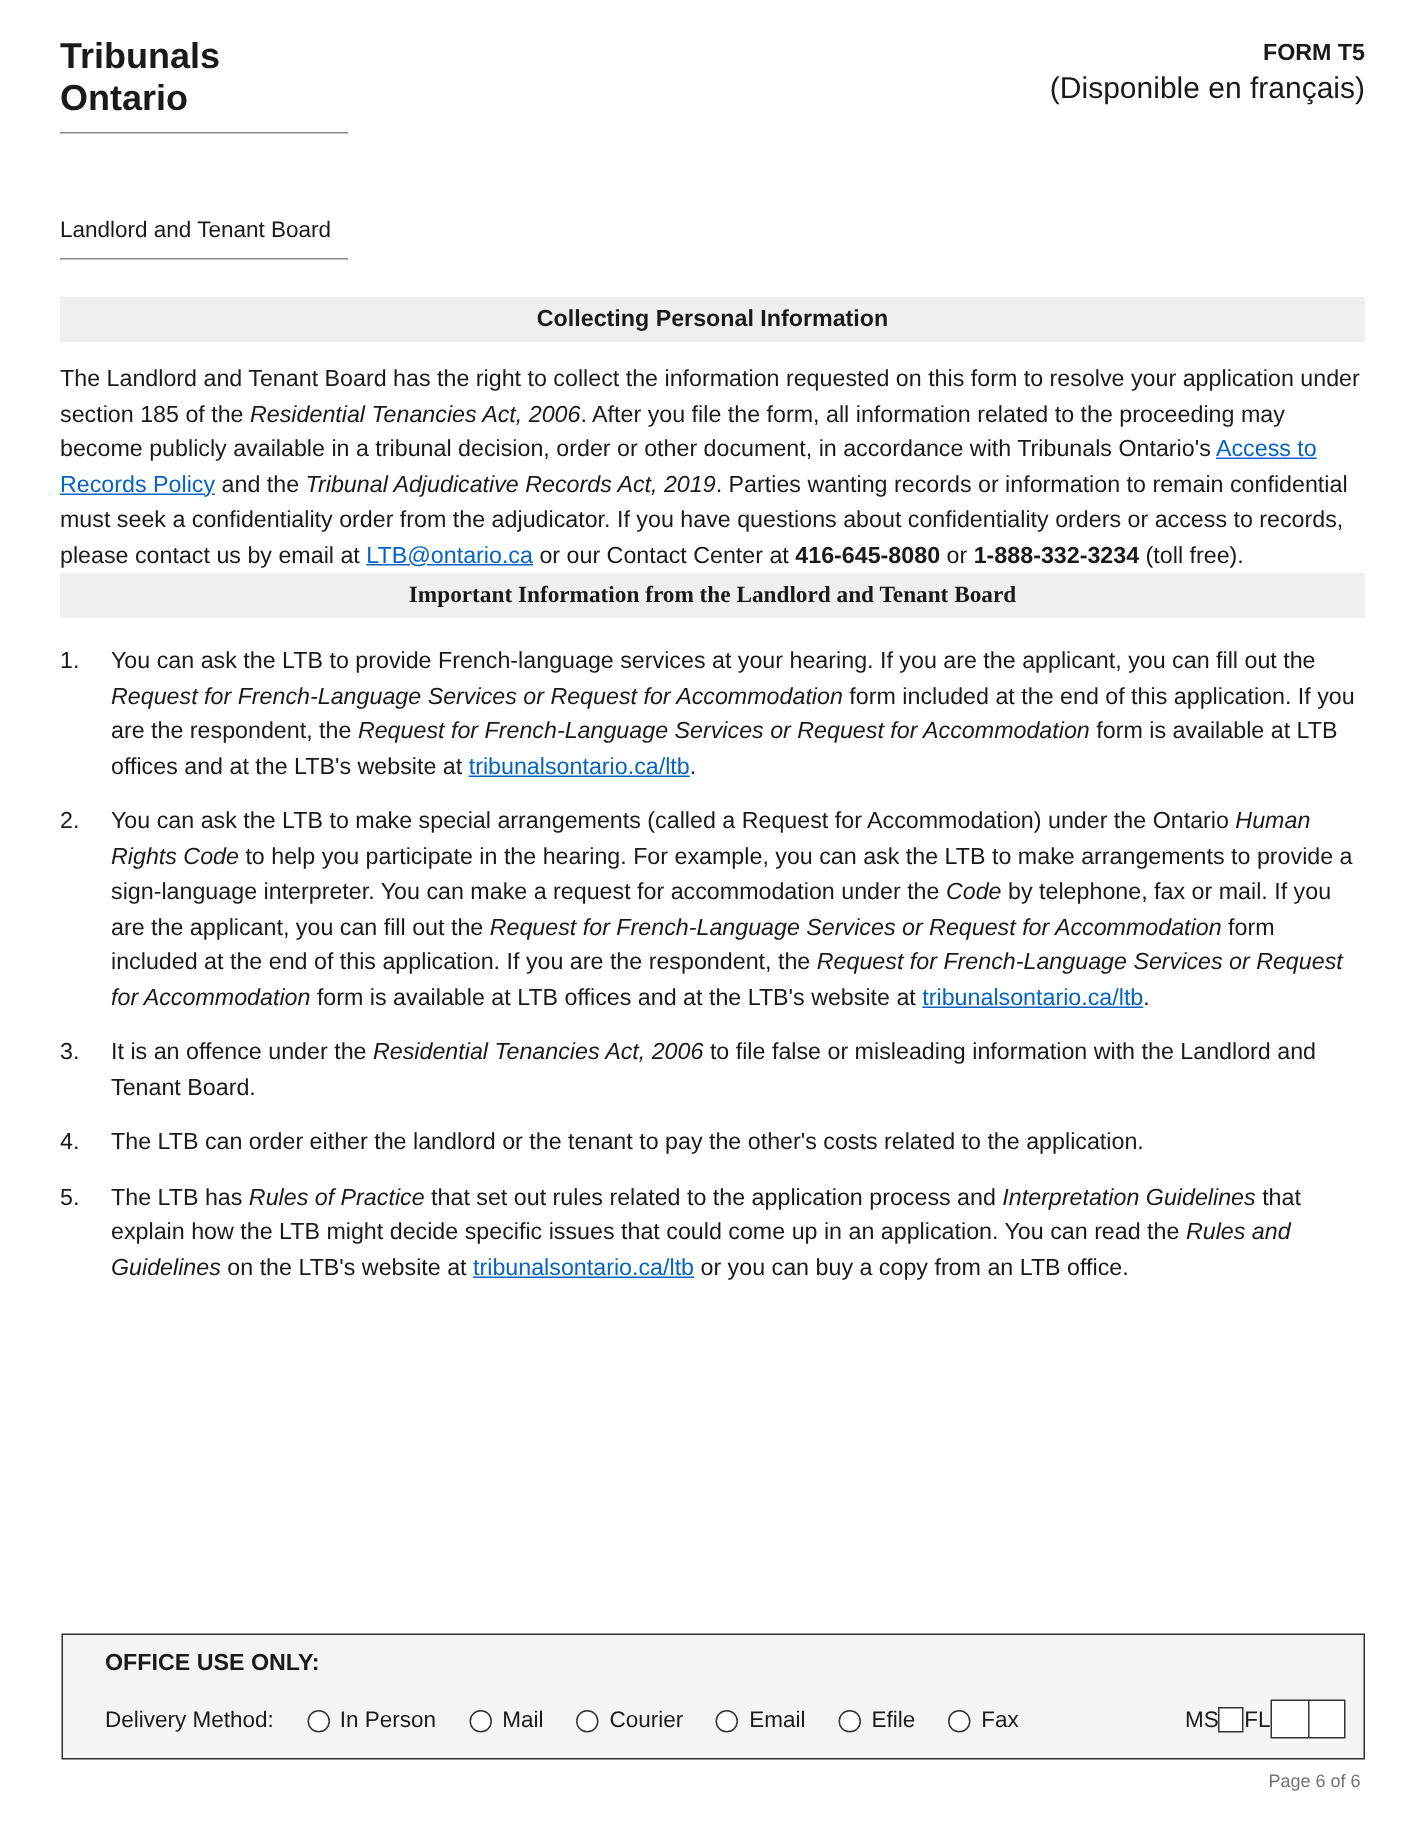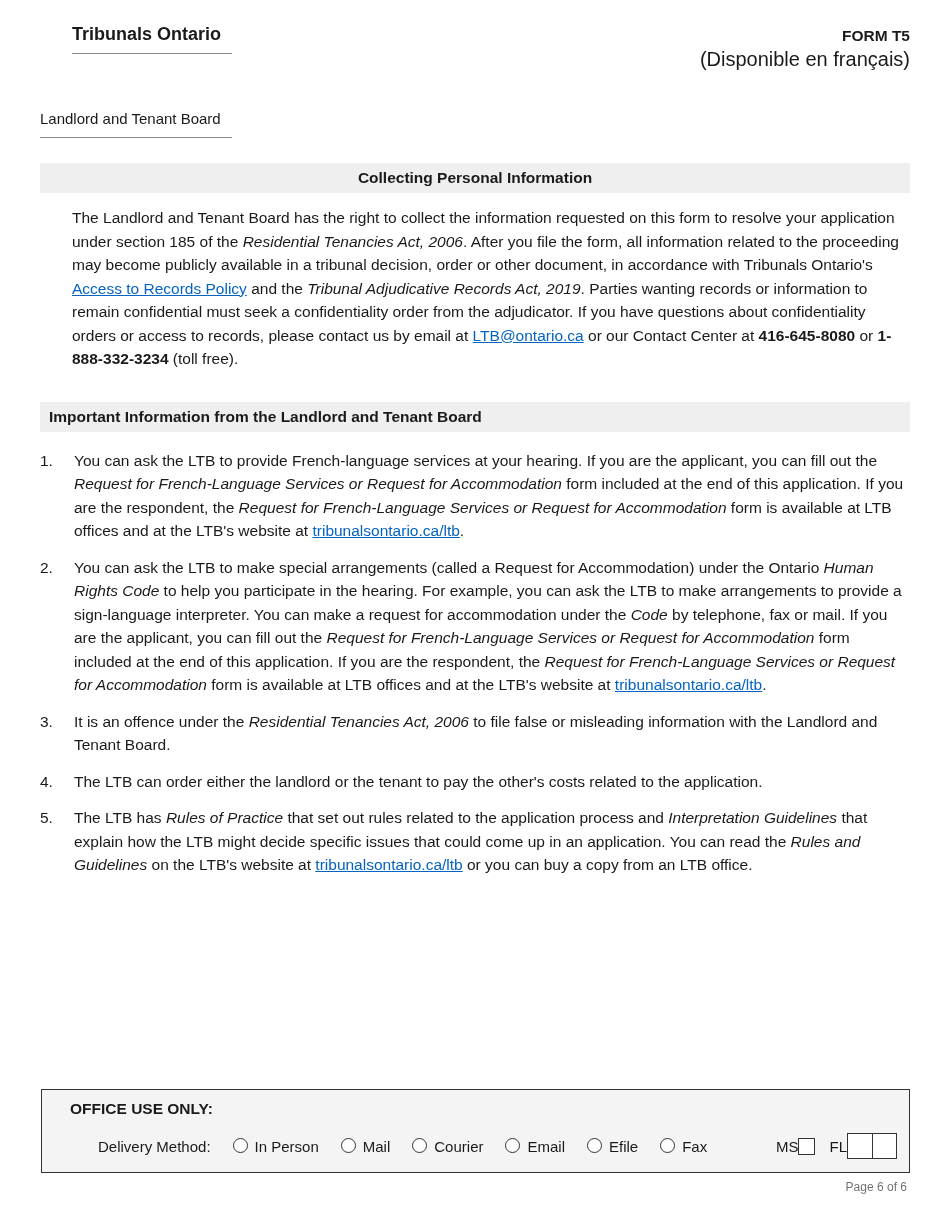--- a/index.html
+++ b/index.html
@@ -10,70 +10,69 @@
     color:#1a1a1a; overflow:hidden;
   }
   .page { position:relative; width:950px; height:1230px; padding:14px 40px 0 40px; }
 
   
   .header { display:flex; justify-content:space-between; align-items:flex-start; }
   .brand { display:flex; gap:18px; align-items:flex-start; }
   .logo-wrap { width:64px; flex:none; }
   .brand-text { width:192px; padding-top:10px; }
   .brand-org {
-    font-size:18px; font-weight:bold; padding-bottom:8px;
+    font-size:24px; font-weight:bold; padding-bottom:8px;
     border-bottom:1.5px solid #8a8a8a;
-    margin-left:32px;
   }
   .brand-board {
     font-size:15px; padding-top:8px; padding-bottom:10px;
     border-bottom:1.5px solid #8a8a8a;
     margin-top:48px;
   }
   .form-id { text-align:right; padding-top:12px; font-size:15.5px; line-height:1.3; }
   .form-title, .form-number { font-weight:bold; }
   .form-subtitle { font-size:20px; }
 
   
   .section-bar {
     background:var(--section_bar_bg,#efefef);
     font-weight:bold; font-size:15.5px; padding:6px 9px;
   }
   .bar-collecting { margin-top:25px; text-align:center; }
-  .bar-important { margin-top:31px; text-align:left; }
+  .bar-important { text-align:center;font-family:Liberation Serif, serif; }
 
   
-  .body-text { font-size:15.5px; line-height:23.5px; margin-top:13px;margin-left:32px; }
+  .body-text { font-size:15.5px; line-height:23.5px; margin-top:13px; }
   .it { font-style:italic; }
   .b  { font-weight:bold; }
   .doc-link { color:var(--link_color,#0563c1); text-decoration:underline; cursor:pointer; }
 
   
   .info-list { margin-top:17px; list-style:none; }
   .info-item { display:flex; margin-bottom:13px; font-size:15.5px; line-height:23.5px; }
   .item-number { width:34px; flex:none; }
   .item-text { flex:1; }
 
   
   .office-box {
     position:absolute; left:41px; right:40px; top:1089px;
     border:1.5px solid #333;
     background:var(--office_box_bg,#f4f4f4);
     padding:10px 12px 13px 28px;
   }
   .office-title { font-weight:bold; font-size:15.5px; }
   .office-row { display:flex; align-items:center; margin-top:15px; font-size:15px; gap:22px; }
-  .delivery-label { flex:none;margin-left:28px; }
-  .delivery-option { display:flex; align-items:flex-start; gap:7px; cursor:pointer; }
+  .delivery-label { flex:none; }
+  .delivery-option { display:flex; align-items:flex-end; gap:7px; cursor:pointer; }
   .radio-circle {
     width:15px; height:15px; border:1.3px solid #333; border-radius:50%;
     background:#fff; flex:none; display:inline-block;
   }
   .right-group { margin-left:auto; display:flex; align-items:center; }
-  .fl-label { margin-left:14px;text-align:center; }
+  .fl-label { margin-left:0;text-align:center; }
   .ms-checkbox { width:17px; height:17px; border:1.3px solid #333; background:#fff; flex:none; }
   .fl-box { width:50px; height:26px; border:1.3px solid #333; background:#fff; display:flex; flex:none; }
   .fl-cell { flex:1; }
   .fl-cell + .fl-cell { border-left:1.3px solid #333; }
 
   
   .footer-page { position:absolute; top:1180px; right:43px; font-size:12px; color:#737373; }
 </style>
 </head>
 <body>

